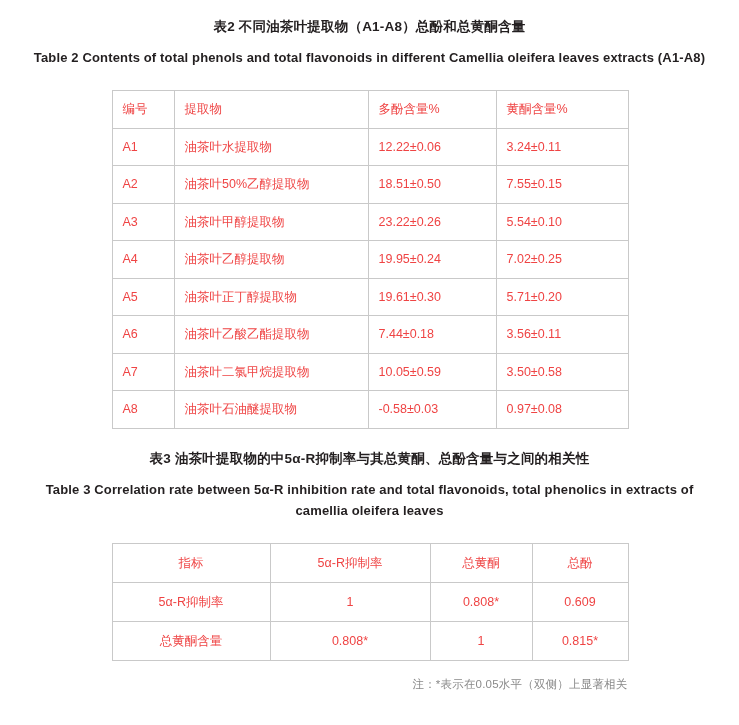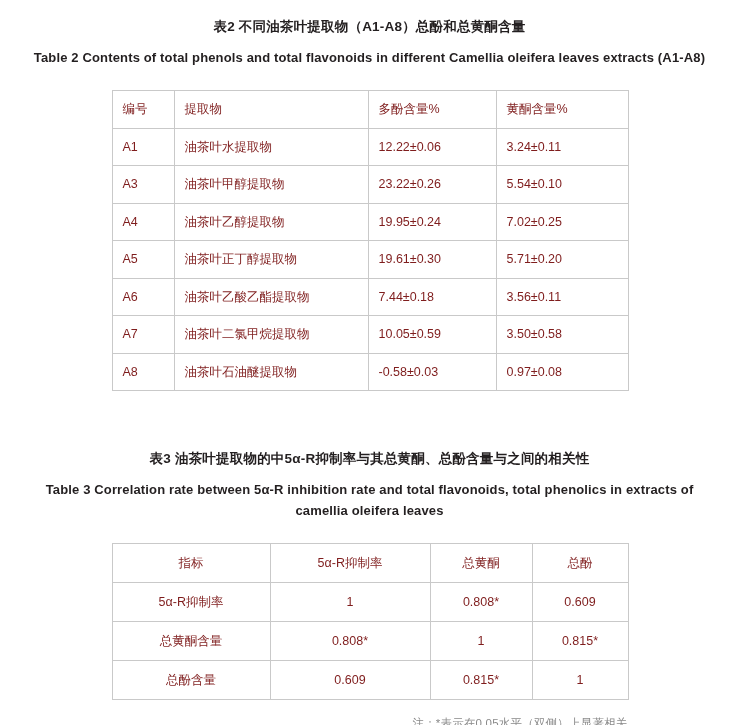--- a/index.html
+++ b/index.html
@@ -60,21 +60,21 @@
   .block-table3 .title-en {
     margin: 11px auto 0 auto;
     width: 672px;
   }
 
   
   table.doc-table {
     border-collapse: collapse;
     table-layout: fixed;
     font-size: 12.5px;
-    color: #7f1d1d;
+    color: #ef4444;
   }
   table.doc-table td {
     border: 1px solid #c9c9c9;
     padding: 0 10px;
     vertical-align: middle;
     height: 36px;
     line-height: 16px;
     white-space: nowrap;
   }
 
@@ -135,20 +135,26 @@
             <td>多酚含量%</td>
             <td>黄酮含量%</td>
           </tr>
           <tr>
             <td>A1</td>
             <td>油茶叶水提取物</td>
             <td>12.22±0.06</td>
             <td>3.24±0.11</td>
           </tr>
           <tr>
+            <td>A2</td>
+            <td>油茶叶50%乙醇提取物</td>
+            <td>18.51±0.50</td>
+            <td>7.55±0.15</td>
+          </tr>
+          <tr>
             <td>A3</td>
             <td>油茶叶甲醇提取物</td>
             <td>23.22±0.26</td>
             <td>5.54±0.10</td>
           </tr>
           <tr>
             <td>A4</td>
             <td>油茶叶乙醇提取物</td>
             <td>19.95±0.24</td>
             <td>7.02±0.25</td>
@@ -206,26 +212,20 @@
             <td>1</td>
             <td>0.808*</td>
             <td>0.609</td>
           </tr>
           <tr>
             <td>总黄酮含量</td>
             <td>0.808*</td>
             <td>1</td>
             <td>0.815*</td>
           </tr>
-          <tr>
-            <td>总酚含量</td>
-            <td>0.609</td>
-            <td>0.815*</td>
-            <td>1</td>
-          </tr>
         </tbody>
       </table>
     </div>
 
     <div class="note">注：*表示在0.05水平（双侧）上显著相关</div>
   </div>
 
 </div>
 
 </body></html>

